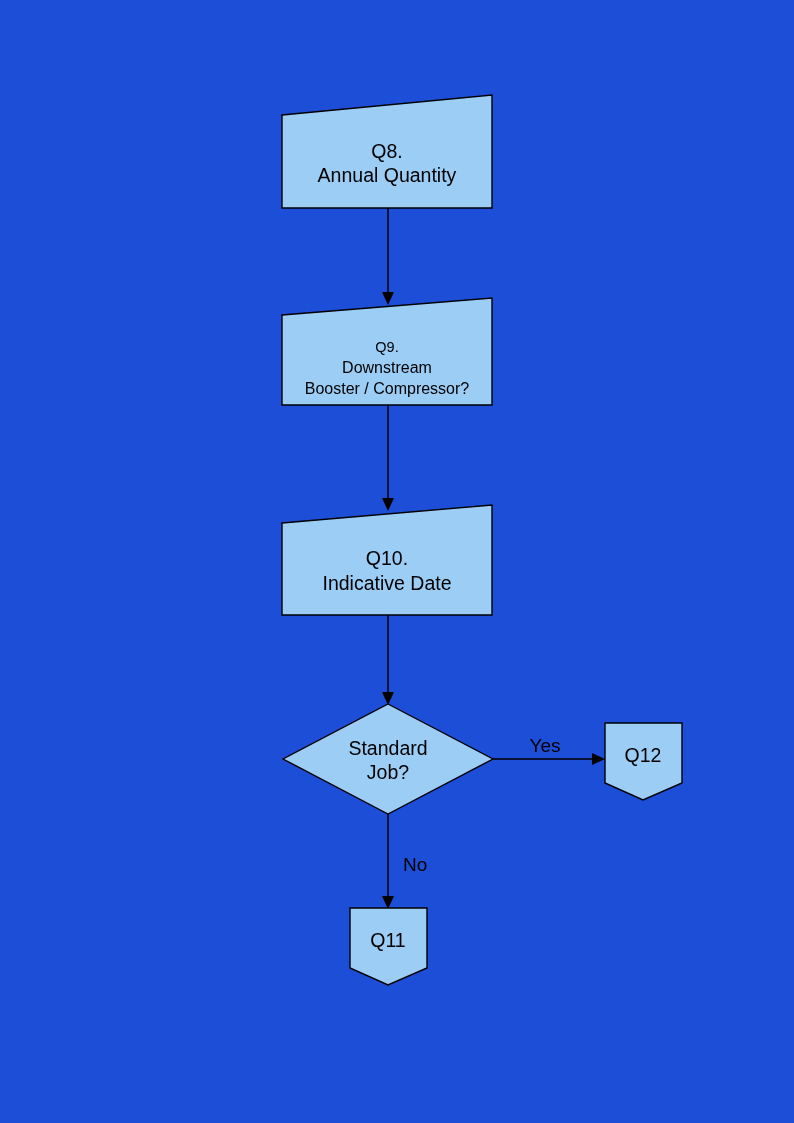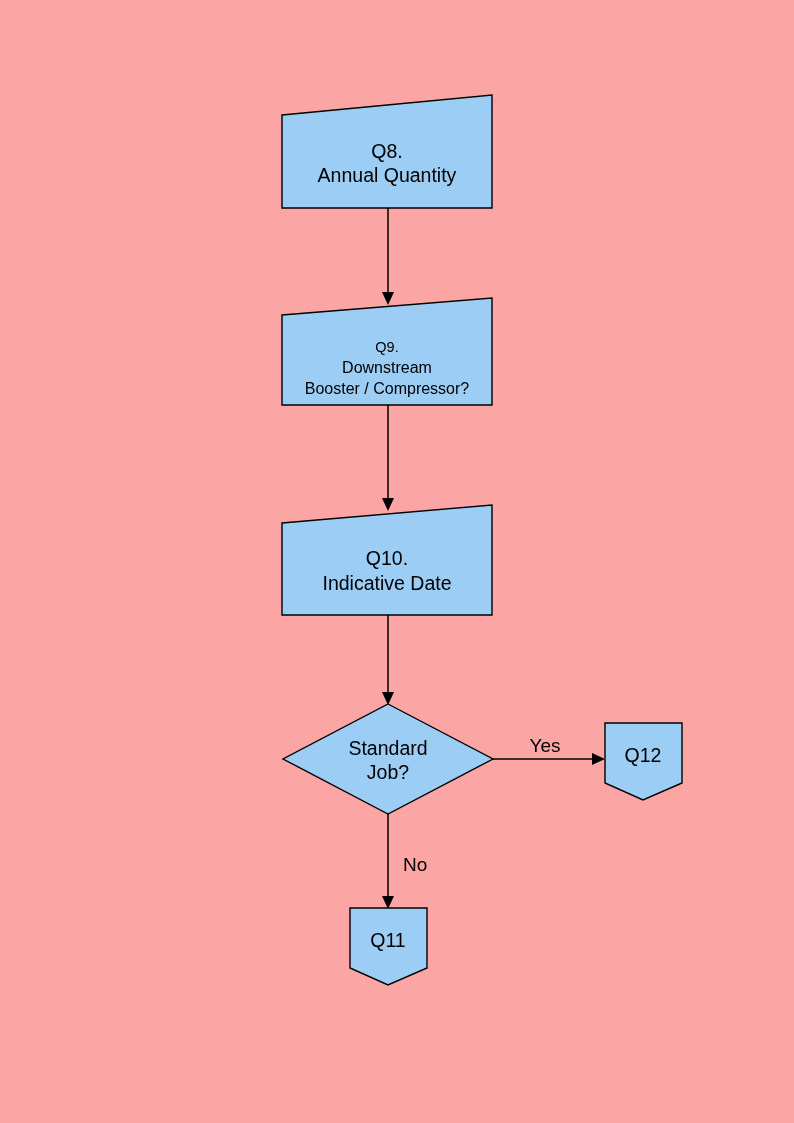--- a/index.html
+++ b/index.html
@@ -11,21 +11,21 @@
   body {
     width: 794px;
     height: 1123px;
     font-family: "Liberation Sans", sans-serif;
     overflow: hidden;
   }
   #canvas-wrap {
     position: relative;
     width: 794px;
     height: 1123px;
-    background: #fca5a5;
+    background: #1d4ed8;
   }
   svg#flow-svg {
     position: absolute;
     top: 0;
     left: 0;
     width: 794px;
     height: 1123px;
     display: block;
   }
   .node-shape {

